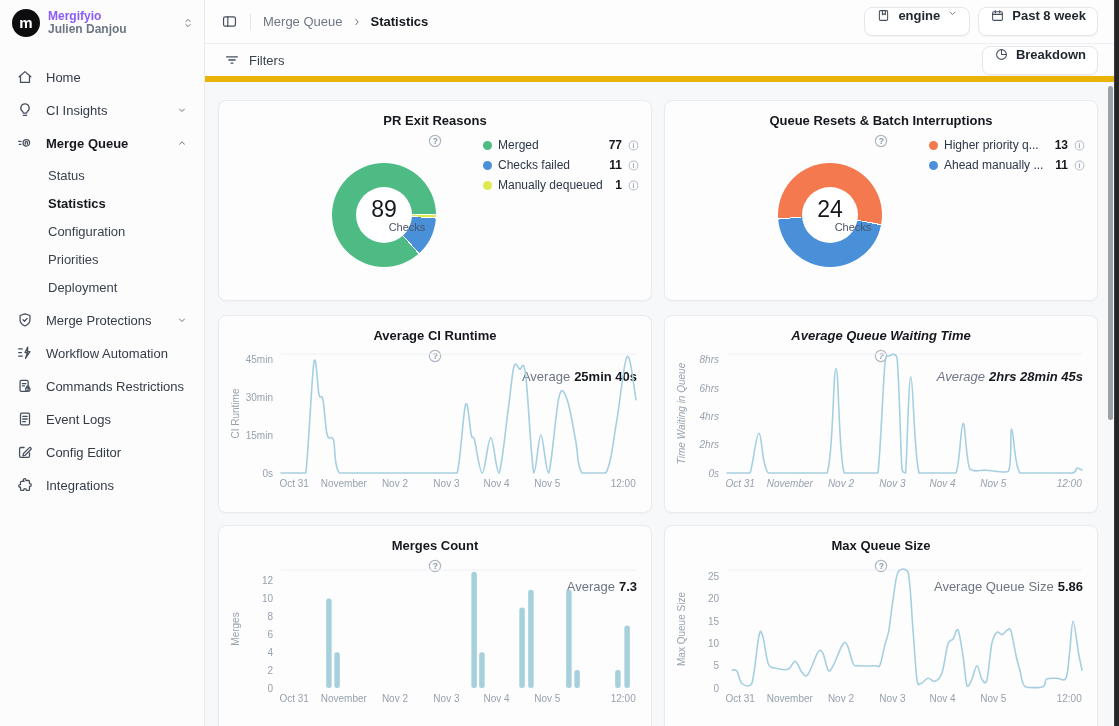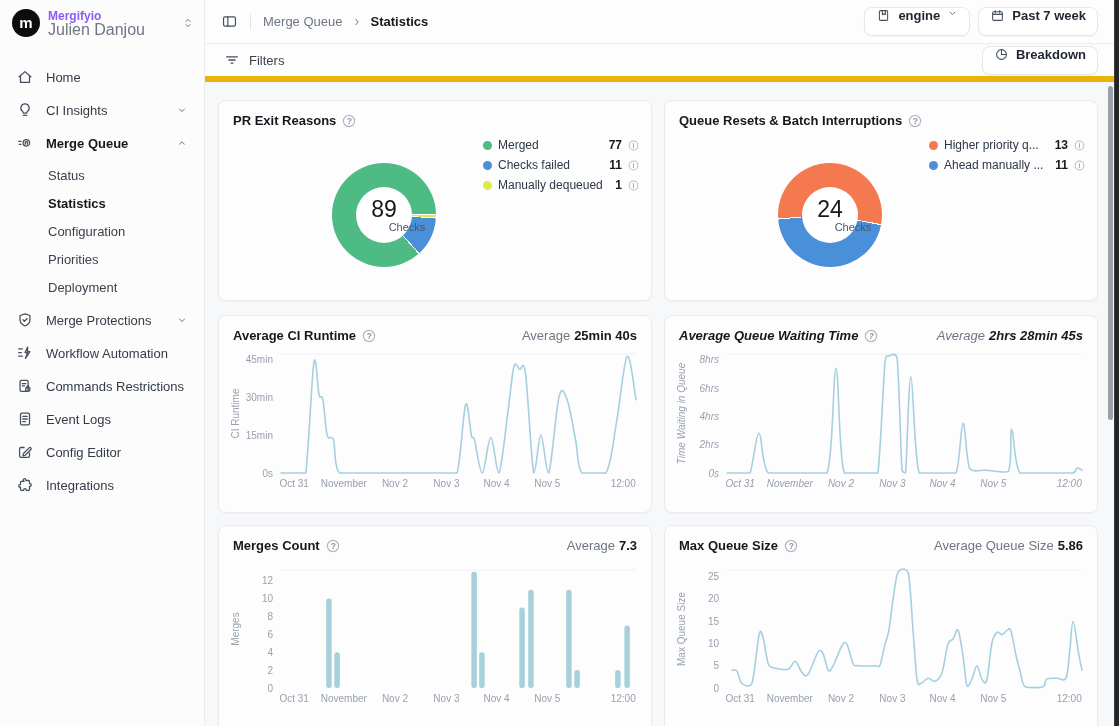--- a/index.html
+++ b/index.html
@@ -5,21 +5,21 @@
   * { margin:0; padding:0; box-sizing:border-box; }
   html,body { width:1119px; height:726px; overflow:hidden; }
   body { position:relative; font-family:"Liberation Sans", sans-serif; background:#fff; color:#1A202C; }
 
   
   .sidebar { position:absolute; left:0; top:0; width:205px; height:726px; background:#FCFCFD; border-right:1px solid #E9EBEE; }
   .org { display:flex; align-items:center; gap:8px; padding:8px 10px 8px 12px; height:45px; }
   .org-logo { width:28px; height:28px; border-radius:50%; background:#0D0D0F; color:#fff; display:flex; align-items:center; justify-content:center; font-weight:700; font-size:15px; flex:0 0 auto; }
   .org-names { flex:1; min-width:0; }
   .org-name { font-size:12px; font-weight:700; color:#8b5cf6; line-height:14px; }
-  .org-user { font-size:16px; color:#6E7683; line-height:13px; }
+  .org-user { font-size:12px; color:#6E7683; line-height:13px;font-weight:bold; }
   .nav { padding:20px 8px 0 4px; }
   .nav-item { display:flex; align-items:center; gap:12px; height:24px; padding:0 8px 0 12px; margin-bottom:9px; font-size:13px; color:#333B46; cursor:pointer; }
   .nav-item .lbl { flex:1; }
   .nav-item.bold .lbl { font-weight:700; color:#15181D; }
   .nav-sub { padding:0 0 4px 0; }
   .nav-sub .nav-item { padding-left:44px; height:22px; margin-bottom:6px; color:#3A424D; }
   .nav-sub .nav-item.active .lbl { font-weight:700; color:#15181D; }
   .icn { width:18px; height:18px; flex:0 0 auto; display:block; }
   .icn path, .icn rect, .icn circle { fill:none; stroke:#454F5C; stroke-width:1.4; stroke-linecap:round; stroke-linejoin:round; }
   .chev { width:12px; height:12px; flex:0 0 auto; }
@@ -42,21 +42,21 @@
 
   .content { position:absolute; left:0; top:82px; right:0; bottom:0; background:#F7F8FA; overflow:hidden; }
   .card { position:absolute; width:434px; background:#FDFDFE; border:1px solid #E9EBEE; border-radius:8px; box-shadow:0 1px 2px rgba(20,25,35,.03); }
   .c1 { left:13px; top:18px;  height:201px; }
   .c2 { left:459px; top:18px; height:201px; }
   .c3 { left:13px; top:233px; height:198px; }
   .c4 { left:459px; top:233px; height:198px;font-style:italic; }
   .c5 { left:13px; top:443px; height:212px; }
   .c6 { left:459px; top:443px; height:212px; }
 
-  .card-head { display:flex; align-items:center; gap:6px; padding:12px 14px 0 14px; }
+  .card-head { display:flex; align-items:center; gap:6px; padding:12px 14px 0 14px;flex-direction:column; }
   .card-title { font-size:13px; font-weight:700; color:#15181D; }
   .avg { margin-left:auto; font-size:13px; color:#6E7683; }
   .avg b { color:#15181D; font-weight:700; margin-left:4px; }
   .q-icn { width:14px; height:14px; cursor:pointer; }
   .q-icn circle { fill:none; stroke:#AEB7C2; stroke-width:1.2; }
   .q-icn text { fill:#8B95A3; font-size:8.5px; font-weight:700; }
 
   
   .donut { position:absolute; left:113px; top:62px; width:104px; height:104px; border-radius:50%; }
   .hole { position:absolute; left:24px; top:24px; width:56px; height:56px; border-radius:50%; background:#fff; display:flex; flex-direction:column; align-items:center; justify-content:center; }
@@ -208,21 +208,21 @@
       <span>engine</span>
       <svg class="chev" viewBox="0 0 20 20">
           <path d="M5.5 7.5 10 12l4.5-4.5"></path>
         </svg>
     </button>
     <button class="btn">
       <svg class="icn" viewBox="0 0 20 20">
           <rect x="3.5" y="5" width="13" height="11.5" rx="1.5"></rect>
           <path d="M3.5 8.5h13M7 3.5v3M13 3.5v3"></path>
         </svg>
-      <span>Past 7 week</span>
+      <span>Past 8 week</span>
     </button>
   </div>
 
   <div class="subbar">
     <button class="ghost-btn">
       <svg class="icn" viewBox="0 0 20 20">
           <path d="M4 6.5h12M6.5 10h7M9 13.5h2"></path>
         </svg>
       <span>Filters</span>
     </button>

